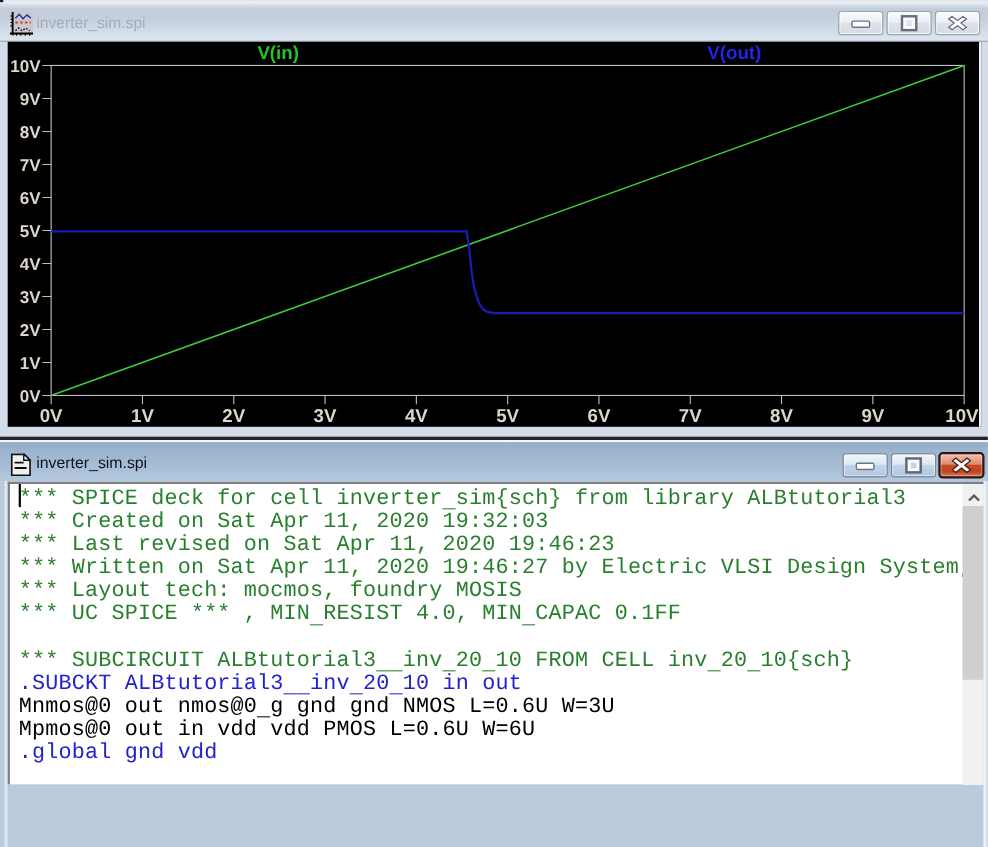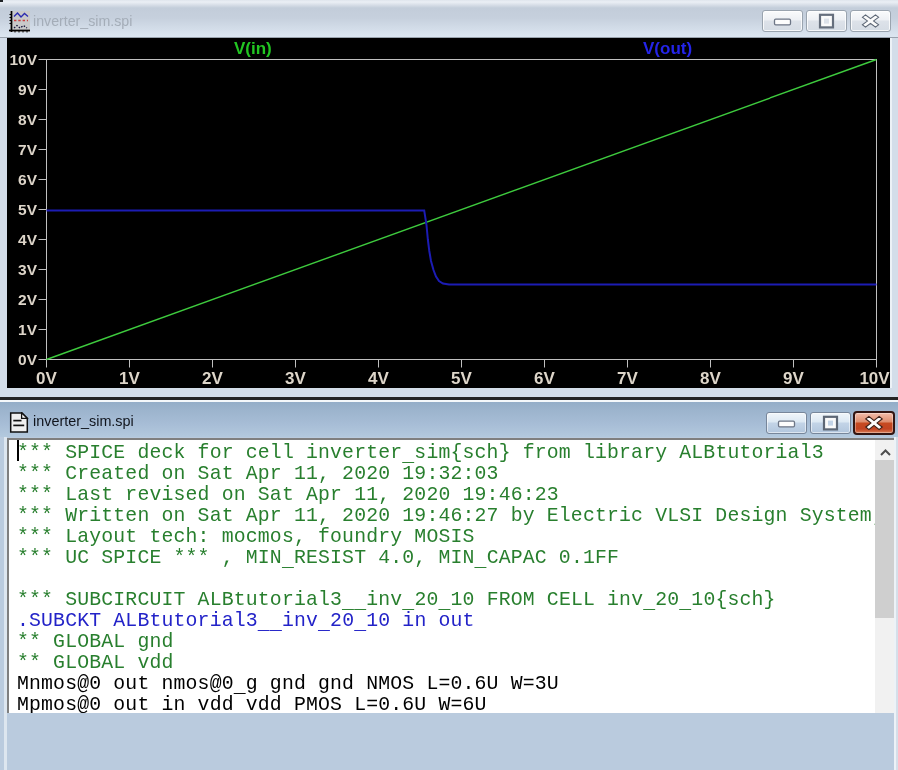--- a/index.html
+++ b/index.html
@@ -182,22 +182,20 @@
   <div id="client">
 <pre id="code"><span class="g">*** SPICE deck for cell inverter<span class="u">_</span>sim{sch} from library ALBtutorial3
 *** Created on Sat Apr 11, 2020 19:32:03
 *** Last revised on Sat Apr 11, 2020 19:46:23
 *** Written on Sat Apr 11, 2020 19:46:27 by Electric VLSI Design System, version 9.07
 *** Layout tech: mocmos, foundry MOSIS
 *** UC SPICE *** , MIN<span class="u">_</span>RESIST 4.0, MIN<span class="u">_</span>CAPAC 0.1FF
 
 *** SUBCIRCUIT ALBtutorial3<span class="u">_</span><span class="u">_</span>inv<span class="u">_</span>20<span class="u">_</span>10 FROM CELL inv<span class="u">_</span>20<span class="u">_</span>10{sch}
 </span><span class="b">.SUBCKT ALBtutorial3<span class="u">_</span><span class="u">_</span>inv<span class="u">_</span>20<span class="u">_</span>10 in out
-</span><span class="g">** GLOBAL gnd
-** GLOBAL vdd
 </span>Mnmos@0 out nmos@0<span class="u">_</span>g gnd gnd NMOS L=0.6U W=3U
 Mpmos@0 out in vdd vdd PMOS L=0.6U W=6U
 <span class="b">.global gnd vdd</span></pre>
     <div id="caret"></div>
     <div id="sbar">
       <div id="sthumb"></div>
       <svg width="11" height="8" style="top:9px" viewBox="0 0 11 8">
         <path d="M1 6 L5.5 1.5 L10 6" fill="none" stroke="#4d4d4d" stroke-width="2"></path>
       </svg>
       <svg width="11" height="8" style="top:303px" viewBox="0 0 11 8">

